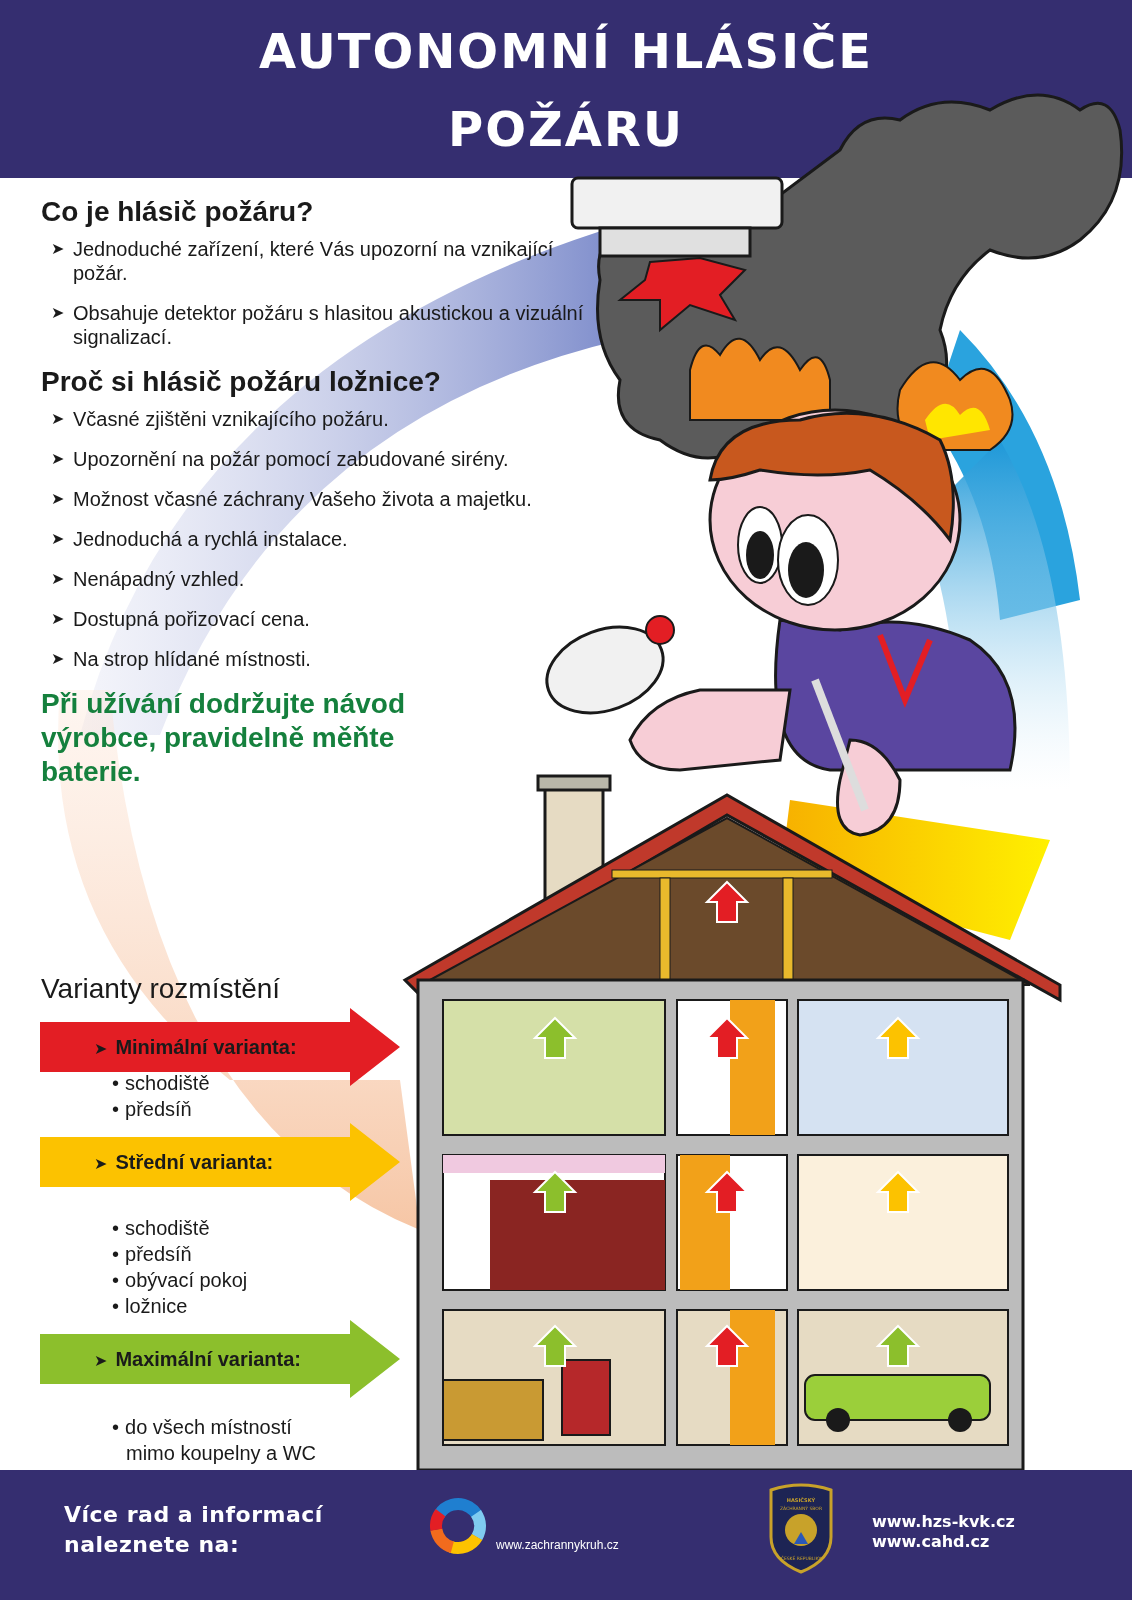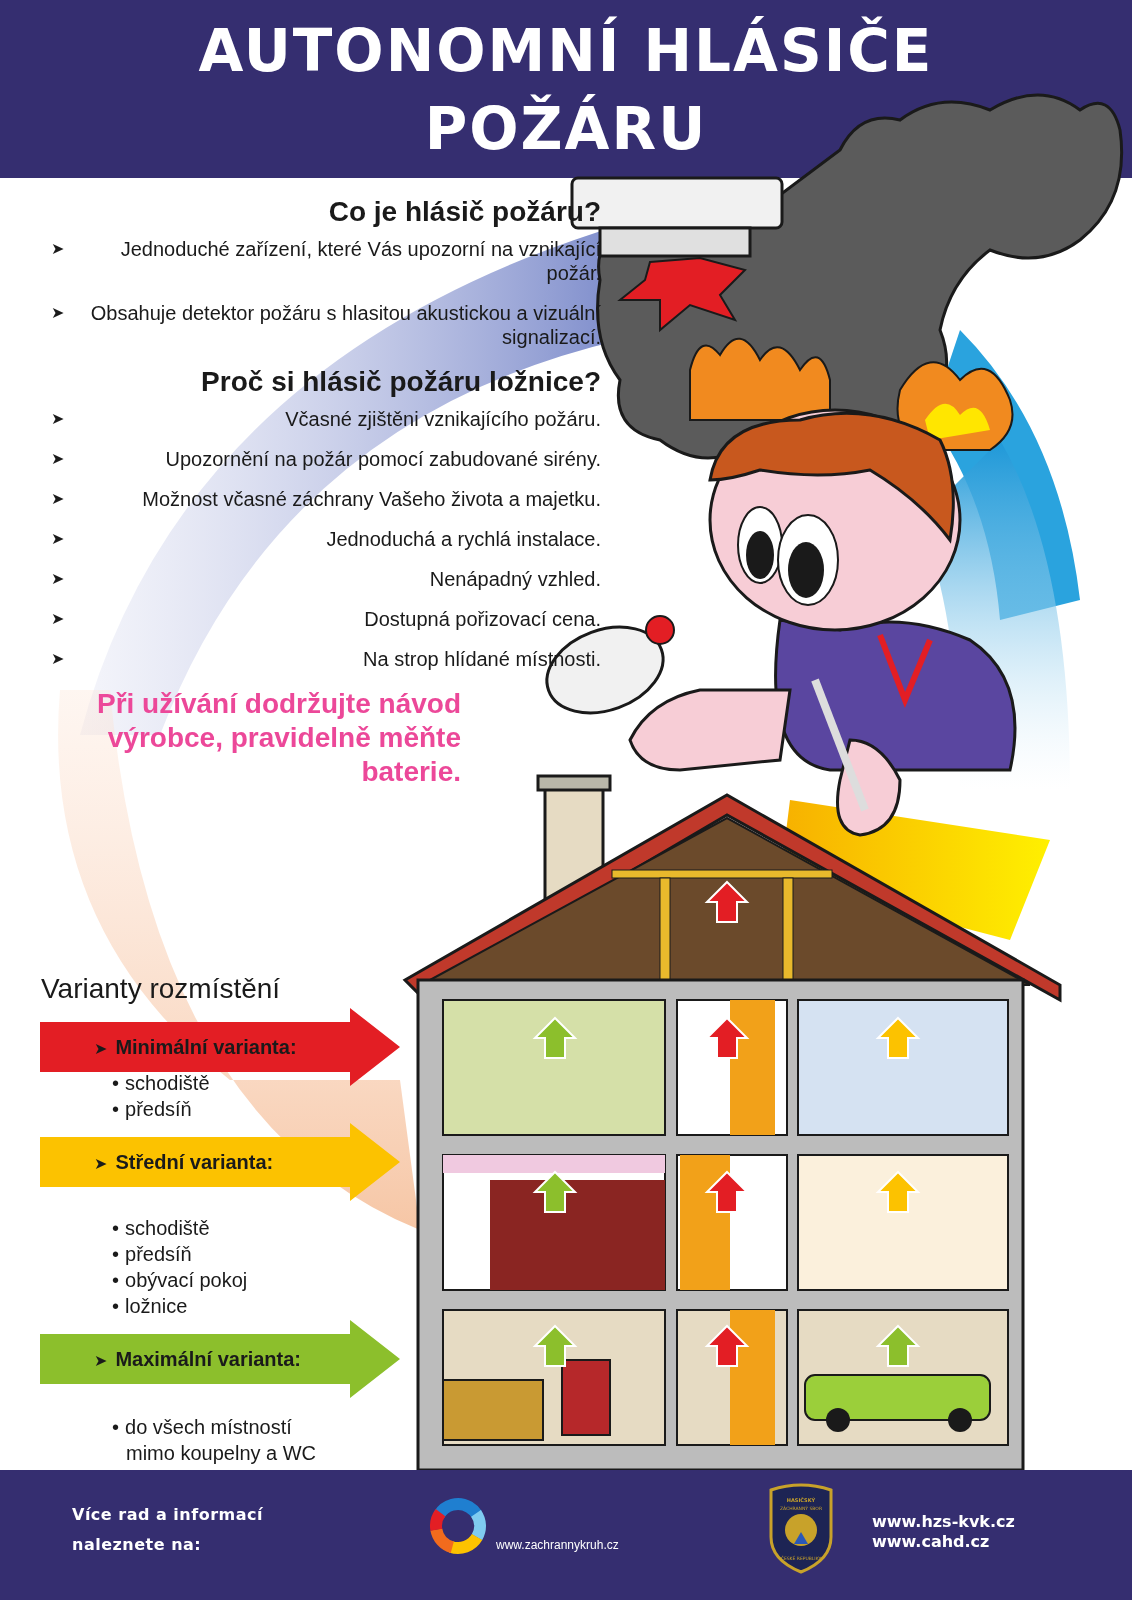--- a/index.html
+++ b/index.html
@@ -8,42 +8,42 @@
 
     
     .header {
       position: absolute; left: 0; top: 0; width: 1132px; height: 178px;
       background: #352e70;
     }
     .title {
       position: absolute; left: 0; top: 12px; width: 1132px;
       text-align: center; color: #ffffff;
       font-family: "DejaVu Sans", sans-serif; font-weight: bold;
-      font-size: 58px; line-height: 78px; letter-spacing: 2px;
+      font-size: 48px; line-height: 78px; letter-spacing: 2px;
     }
 
     
     .bg-arcs { position: absolute; left: 0; top: 170px; width: 1132px; height: 1300px; z-index: 0; }
 
     
-    .content { position: absolute; left: 41px; top: 195px; width: 560px; z-index: 2; text-align: right; }
+    .content { position: absolute; left: 41px; top: 195px; width: 560px; z-index: 2; }
     .section-heading {
       font-family: "Liberation Sans", sans-serif; font-weight: bold;
       font-size: 28px; line-height: 34px; color: #1a1a1a; margin-bottom: 8px;
     }
     .bullets { list-style: none; margin: 0 0 6px 10px; }
     .bullets li {
       position: relative; padding-left: 22px; font-size: 20px; line-height: 24px;
       margin-bottom: 16px; color: #1a1a1a;
     }
     .bullets li .chev {
       position: absolute; left: 0; top: 0; font-size: 16px; font-weight: bold; line-height: 24px;
     }
     .warning {
-      font-weight: bold; font-size: 28px; line-height: 34px; margin-top: 2px; color: #ec4899;
+      font-weight: bold; font-size: 28px; line-height: 34px; margin-top: 2px; color: #15803d;
     }
 
     
     .variants-heading {
       position: absolute; left: 41px; top: 972px; z-index: 3;
       font-weight: normal; font-size: 28px; line-height: 34px;
     }
     .variant-arrow {
       position: absolute; left: 40px; height: 50px; z-index: 3;
       width: 355px;
@@ -61,23 +61,23 @@
 
     
     .illustration { position: absolute; left: 0; top: 0; width: 1132px; height: 1470px; z-index: 1; pointer-events: none; }
 
     
     .footer {
       position: absolute; left: 0; top: 1470px; width: 1132px; height: 130px;
       background: #352e70; z-index: 4;
     }
     .footer-info {
-      position: absolute; left: 72px; top: 30px; color: #ffffff;
+      position: absolute; left: 64px; top: 30px; color: #ffffff;
       font-family: "DejaVu Sans", sans-serif; font-weight: bold;
-      font-size: 16px; line-height: 30px; letter-spacing: 0.5px;
+      font-size: 22px; line-height: 30px; letter-spacing: 0.5px;
     }
     .zk-logo { position: absolute; left: 428px; top: 26px; width: 320px; height: 70px; }
     .zk-ring { position: absolute; left: 0; top: 0; }
     .zk-name {
       position: absolute; left: 66px; top: 6px; color: #ffffff; font-family: "Liberation Sans", sans-serif;
       font-size: 34px; line-height: 36px; white-space: nowrap;
     }
     .zk-reg { font-size: 14px; vertical-align: top; position: relative; top: -8px; margin-left: 2px; }
     .zk-url {
       position: absolute; left: 68px; top: 42px; color: #ffffff; font-size: 12px; line-height: 14px;

